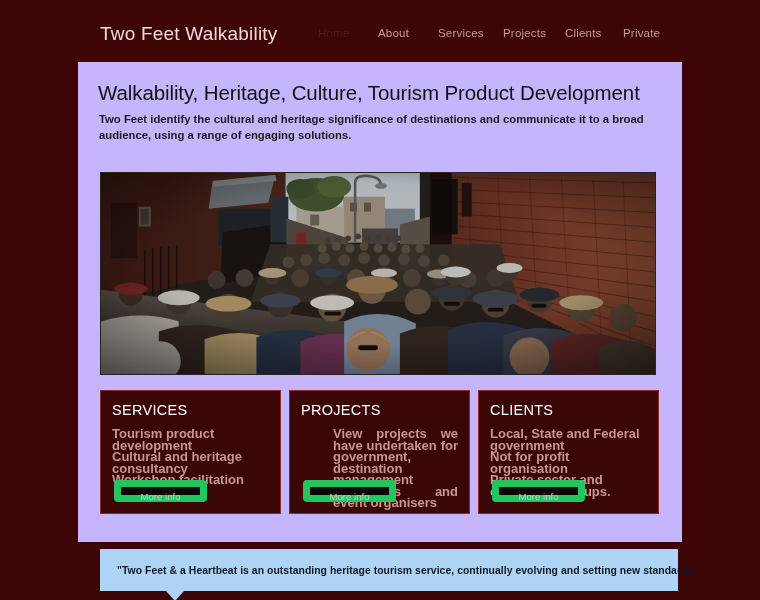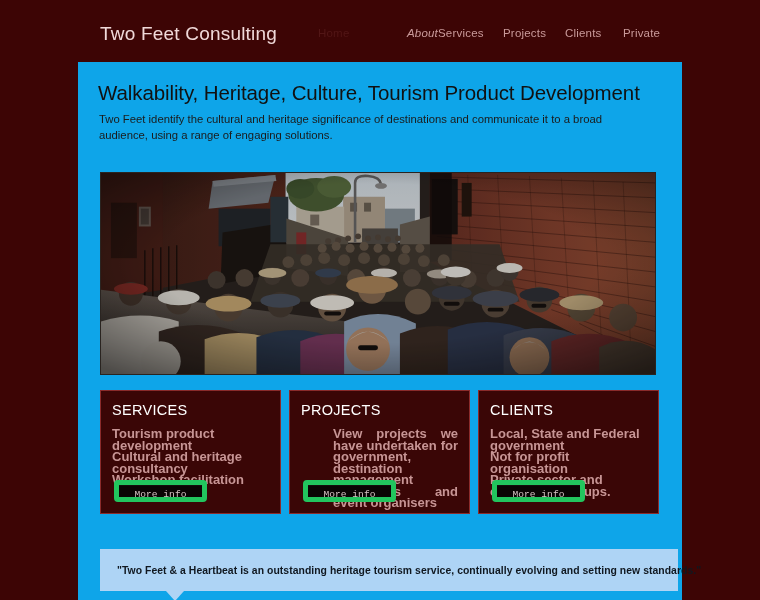--- a/index.html
+++ b/index.html
@@ -56,54 +56,54 @@
     cursor: pointer;
   }
   .nav-item + .nav-item { margin-left: 0; }
 
   .nav-item.is-active {
     color: #521616;
   }
 
   
   .nav-item:nth-child(1) { width: 60px; text-align: left; }
-  .nav-item:nth-child(2) { width: 60px; text-align: right; font-style: italic; }
+  .nav-item:nth-child(2) { width: 60px; text-align: left; }
   .nav-item:nth-child(3) { width: 65px; text-align: left; }
   .nav-item:nth-child(4) { width: 62px; text-align: left; }
   .nav-item:nth-child(5) { width: 58px; text-align: left; }
   .nav-item:nth-child(6) { width: 60px; text-align: left; }
 
   
   .content-panel {
     position: absolute;
     left: 78px;
     top: 62px;
     width: 604px;
-    height: 538px;
-    background: #0ea5e9;
+    height: 480px;
+    background: #c4b5fd;
   }
 
   .page-heading {
     position: absolute;
     left: 20px;
     top: 19px;
     font-size: 20.5px;
     font-weight: 400;
     color: #111111;
     letter-spacing: -0.1px;
     white-space: nowrap;
   }
 
   .intro-text {
     position: absolute;
     left: 21px;
     top: 50px;
     width: 552px;
     font-size: 11.3px;
-    font-weight: normal;
+    font-weight: bold;
     line-height: 15.5px;
     color: #1b1b1b;
   }
 
   
   .hero-photo {
     position: absolute;
     left: 22px;
     top: 110px;
     width: 556px;
@@ -153,24 +153,24 @@
   }
   .card-body.justified { text-align: justify; margin-left: 32px; }
 
   .more-info-btn {
     position: absolute;
     left: 13px;
     bottom: 11px;
     width: 93px;
     height: 22px;
     background: #0a0404;
-    border: 5px solid #22c55e;
+    border: 7px solid #22c55e;
     border-radius: 4px;
     color: #d8c6c6;
-    font-family: Liberation Mono, monospace;
+    font-family: Liberation Sans, sans-serif;
     font-size: 9.6px;
     line-height: 20px;
     text-align: center;
     cursor: pointer;
     box-shadow: inset 0 1px 0 rgba(255,255,255,0.04);
   }
 
   
   .testimonial-wrap {
     position: absolute;
@@ -206,21 +206,21 @@
     width: 0; height: 0;
     border-left: 9px solid transparent;
     border-right: 9px solid transparent;
     border-top: 10px solid #aed4f5;
   }
 </style>
 </head>
 <body>
 
 <div class="site-header">
-  <div class="brand">Two Feet Consulting</div>
+  <div class="brand">Two Feet Walkability</div>
 
   <nav class="main-nav">
     <a class="nav-item is-active" href="#">Home</a>
     <a class="nav-item" href="#">About</a>
     <a class="nav-item" href="#">Services</a>
     <a class="nav-item" href="#">Projects</a>
     <a class="nav-item" href="#">Clients</a>
     <a class="nav-item" href="#">Private</a>
   </nav>
 </div>

